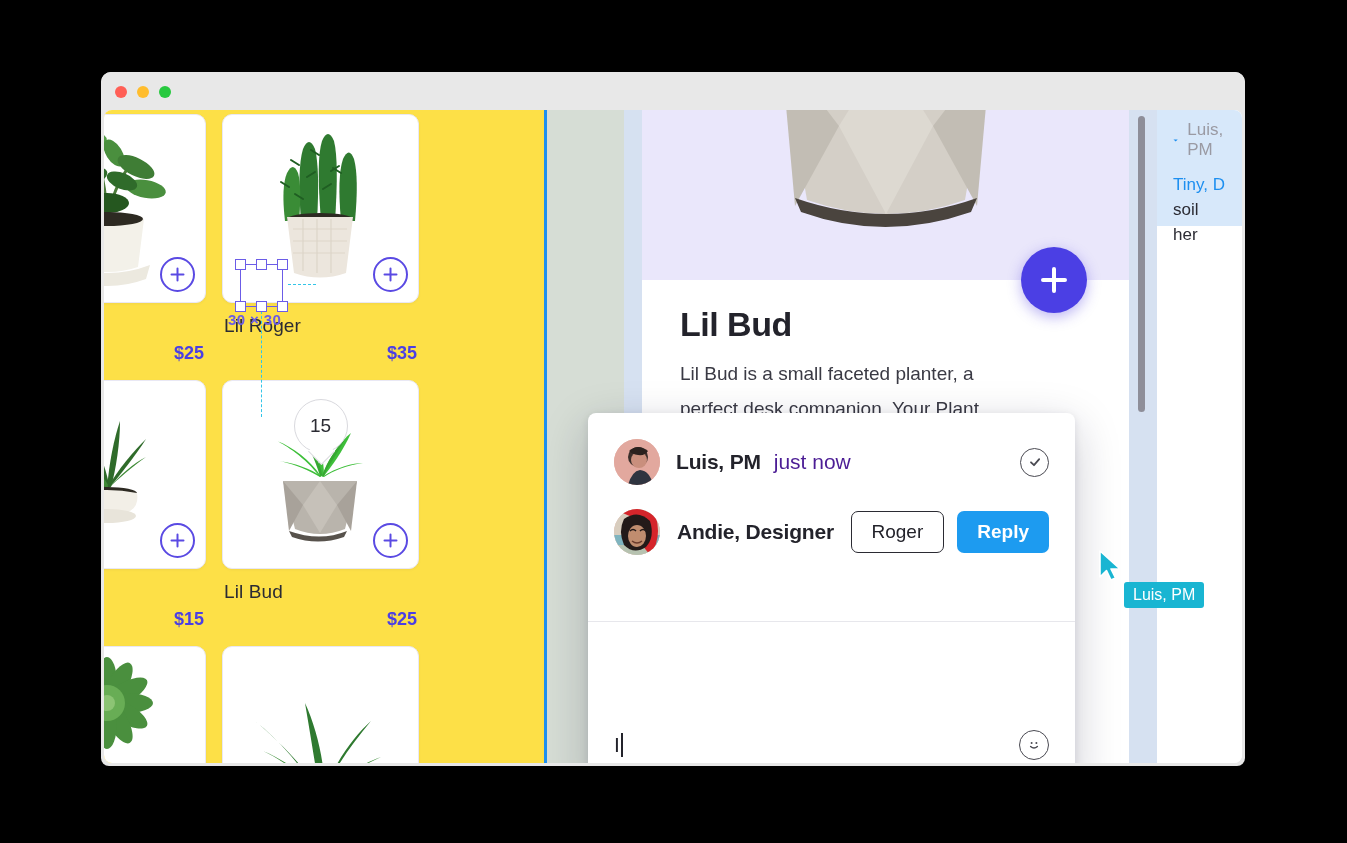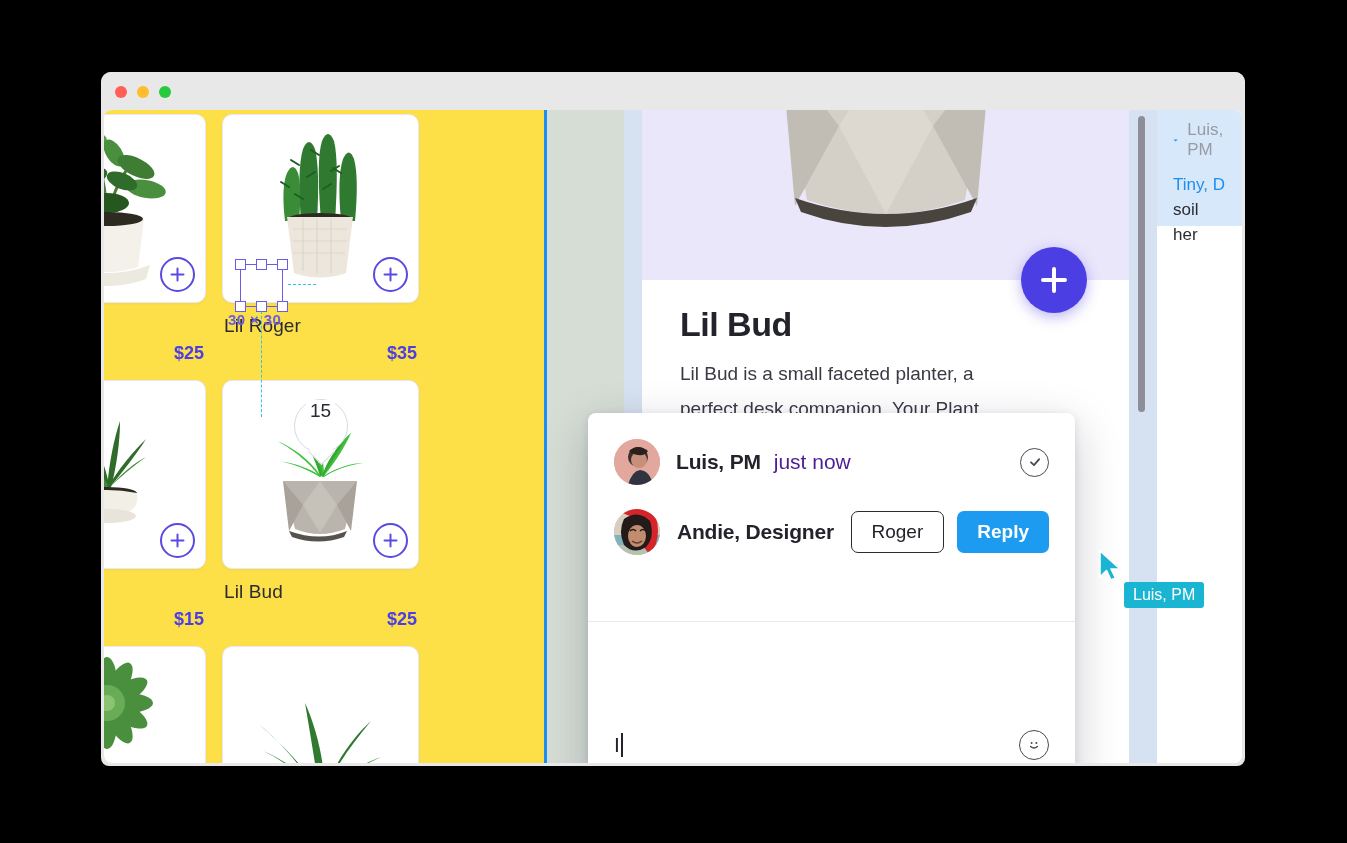--- a/index.html
+++ b/index.html
@@ -56,21 +56,21 @@
   .addbtn svg{display:block;}
 
   
   .plant{position:absolute;left:0;top:0;width:100%;height:100%;}
 
   
   .pin{
     position:absolute;left:50%;top:18px;transform:translateX(-50%);
     width:52px;height:52px;border-radius:50% 50% 50% 50%;
     background:#fff;border:1.5px solid #d9d9de;
-    display:flex;align-items:flex-start;justify-content:center;
+    display:flex;align-items:center;justify-content:center;
     font-size:19px;color:#2b2b33;z-index:4;
   }
   .pin:after{
     content:"";position:absolute;bottom:-9px;left:50%;margin-left:-9px;
     width:18px;height:18px;background:#fff;
     border-right:1.5px solid #d9d9de;border-bottom:1.5px solid #d9d9de;
     transform:rotate(45deg);
   }
   .pin span{position:relative;z-index:2;background:#fff;padding:0 4px;}
 

